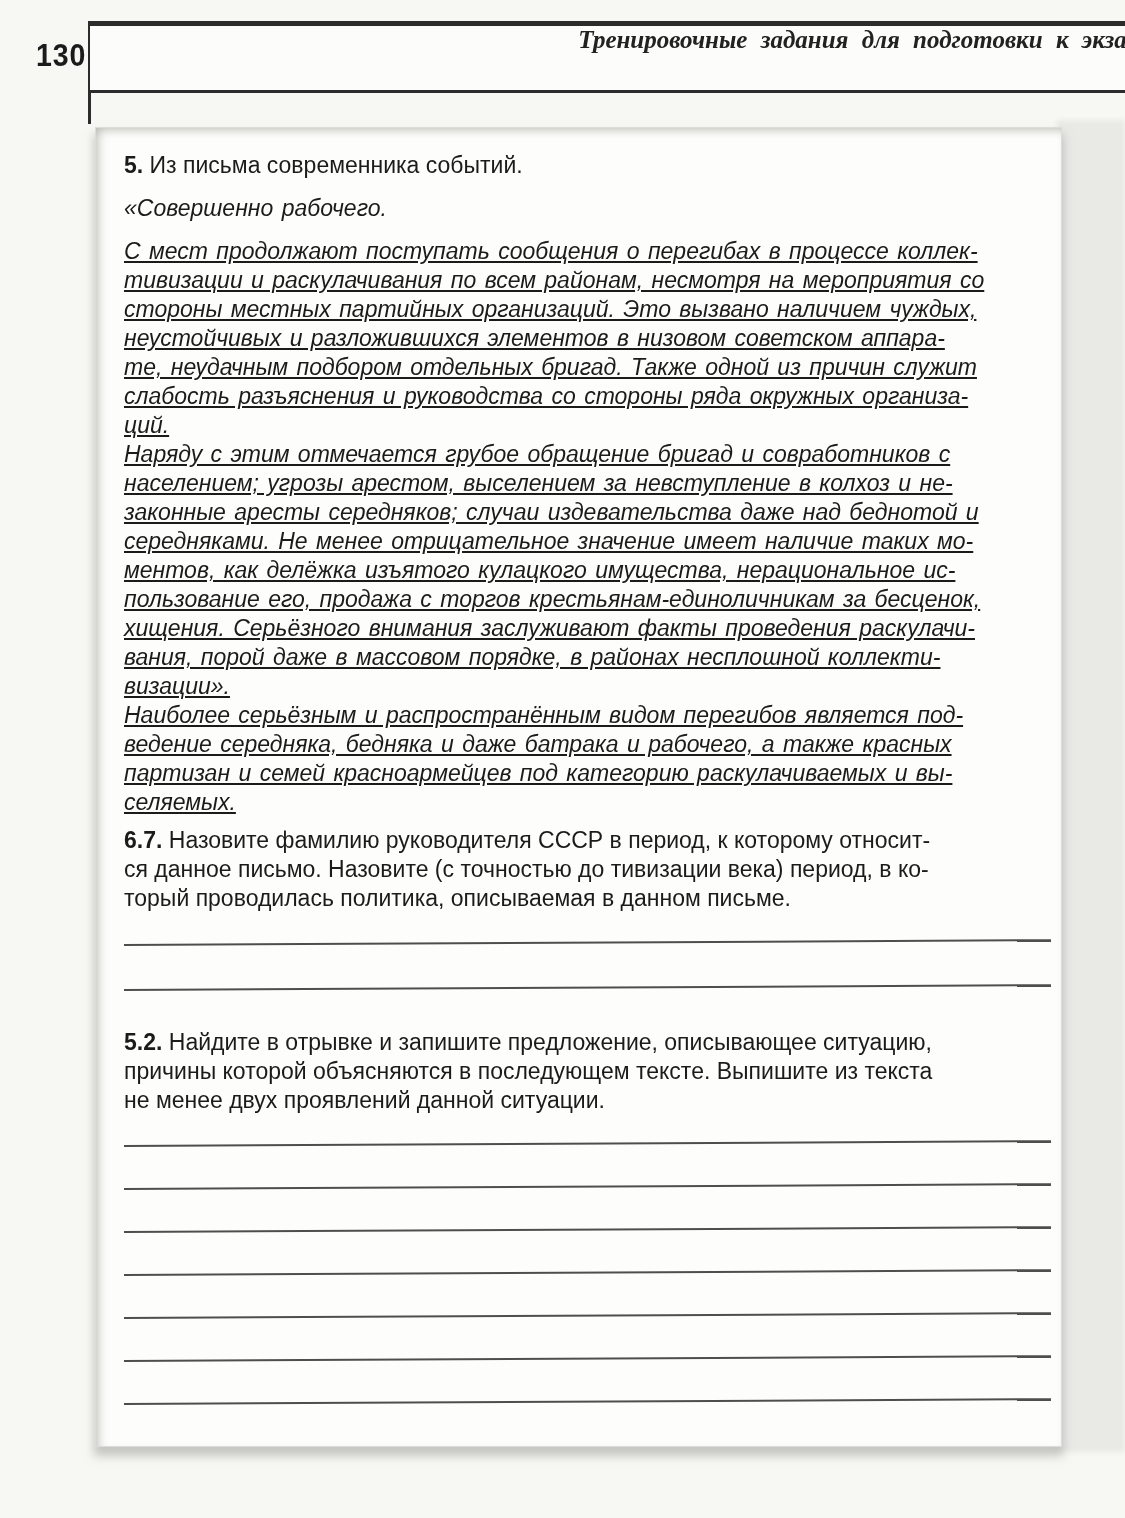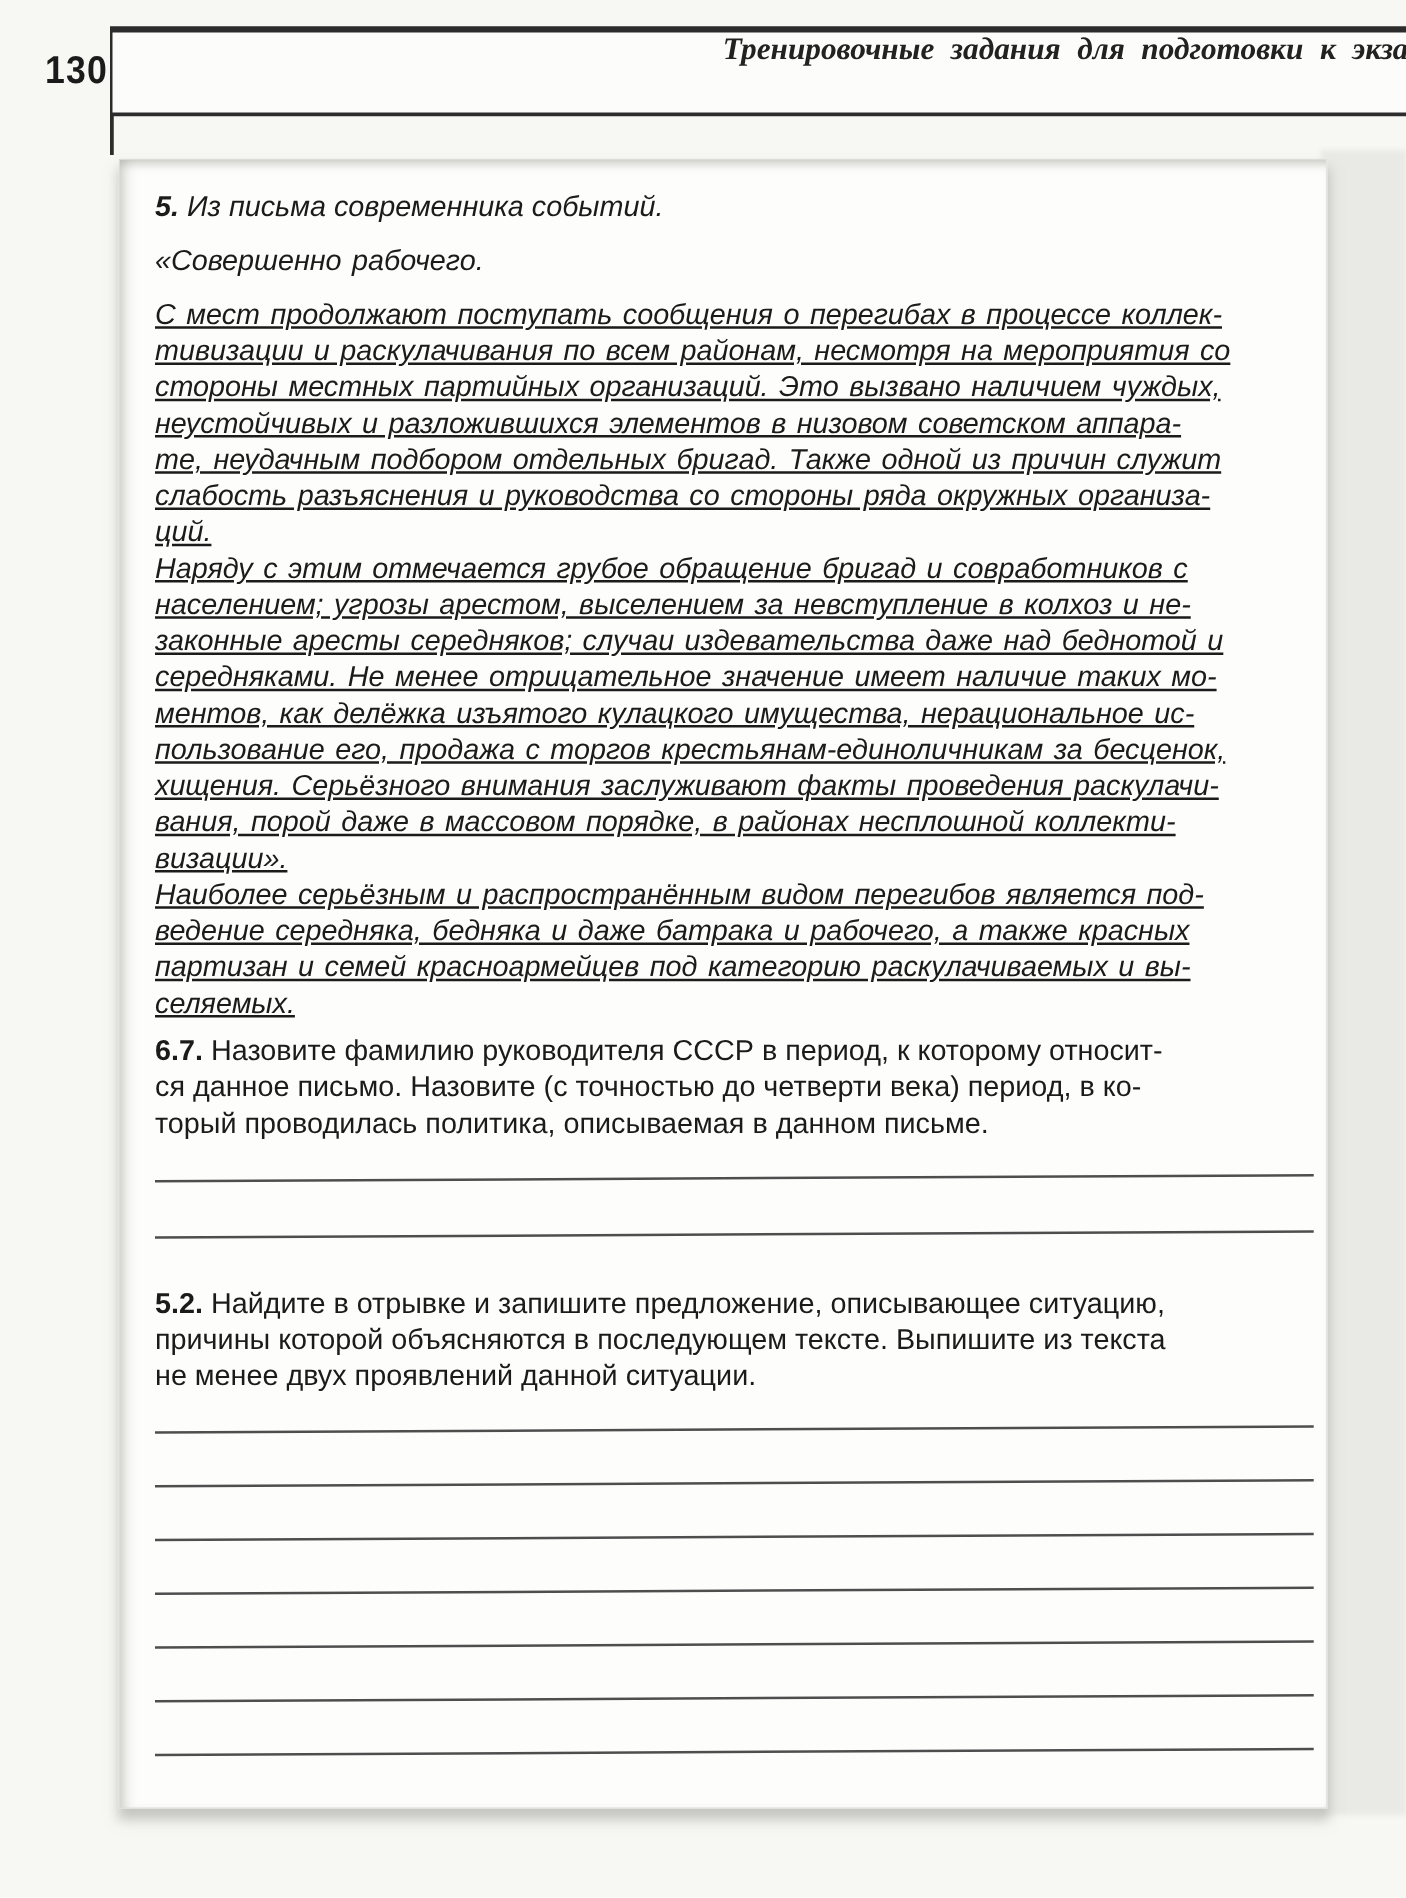--- a/index.html
+++ b/index.html
@@ -48,21 +48,21 @@
       0 8px 9px 1px rgba(150,150,143,.5),
       inset 0 8px 8px -5px rgba(160,160,152,.55),
       inset 10px 0 10px -7px rgba(160,160,152,.55);
   }
   p{margin:0;}
   .t{font-size:23px;line-height:29px;}
   .lines{white-space:pre-line;}
   .italic{font-style:italic;}
   .bold{font-weight:bold;}
   .letter-text{word-spacing:2px;}
-  .task-head{margin-top:23px;font-style:italic;}
+  .task-head{margin-top:23px;}
   .letter-open{margin-top:14px;}
   .letter{margin-top:14px;text-decoration:underline;}
   .subtask-51{margin-top:9px;}
   .subtask-52{margin-top:37px;}
   .answers{list-style:none;margin:0;padding:0;}
   .ans{
     height:0;border-top:2px solid #4e4e4e;
     transform:rotate(-0.3deg);transform-origin:0 50%;
   }
   .answers-51{margin-top:31px;}
@@ -105,21 +105,21 @@
 хищения. Серьёзного внимания заслуживают факты проведения раскулачи-
 вания, порой даже в массовом порядке, в районах несплошной коллекти-
 визации».</p>
     <p class="t italic letter-text lines">Наиболее серьёзным и распространённым видом перегибов является под-
 ведение середняка, бедняка и даже батрака и рабочего, а также красных
 партизан и семей красноармейцев под категорию раскулачиваемых и вы-
 селяемых.</p>
   </div>
 
   <p class="t subtask-51"><span class="bold">6.7.</span> <span class="lines">Назовите фамилию руководителя СССР в период, к которому относит-
-ся данное письмо. Назовите (с точностью до четверти века) период, в ко-
+ся данное письмо. Назовите (с точностью до тивизации века) период, в ко-
 торый проводилась политика, описываемая в данном письме.</span></p>
 
   <div class="answers answers-51">
     <div class="ans"></div>
     <div class="ans"></div>
   </div>
 
   <p class="t subtask-52"><span class="bold">5.2.</span> <span class="lines">Найдите в отрывке и запишите предложение, описывающее ситуацию,
 причины которой объясняются в последующем тексте. Выпишите из текста
 не менее двух проявлений данной ситуации.</span></p>

